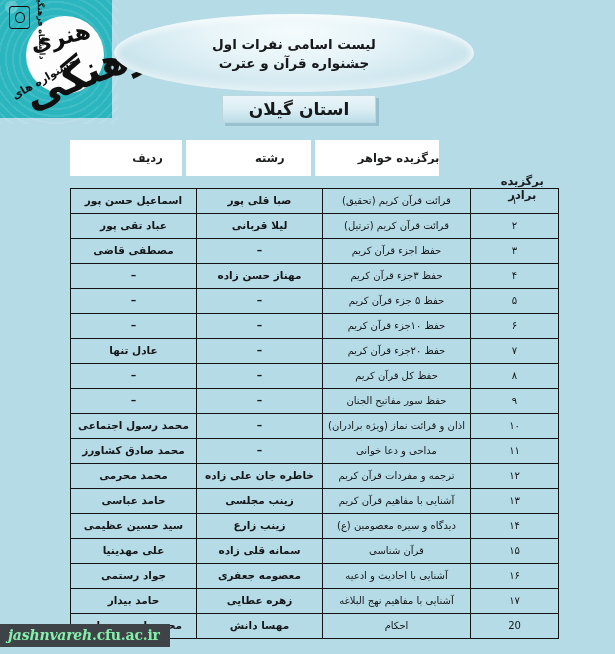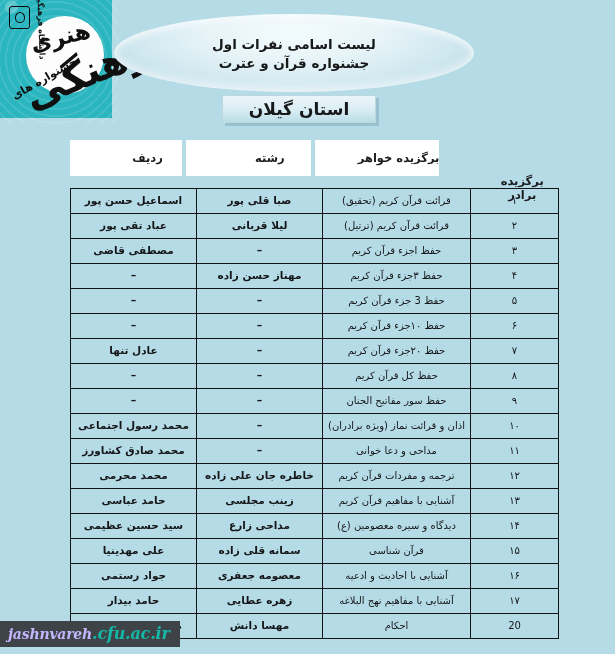--- a/index.html
+++ b/index.html
@@ -199,33 +199,32 @@
     position: absolute;
     left: 0;
     bottom: 7px;
     background: #3e4347;
     padding: 3px 10px 4px 8px;
     display: inline-flex;
     align-items: baseline;
     direction: ltr;
   }
   .footer-bar .fb1 {
-    color: #c4b5fd;
+    color: #86efac;
     font-family: "DejaVu Serif", serif;
     font-style: italic;
     font-weight: 700;
     font-size: 14px;
     letter-spacing: -.2px;
   }
   .footer-bar .fb2 {
-    color: #14b8a6;
+    color: #86efac;
     font-family: "DejaVu Serif", serif;
-    font-style: italic;
-    font-weight: 700;
-    font-size: 16px;
+    font-weight: 700;
+    font-size: 14px;
     letter-spacing: -.2px;
   }
 </style>
 </head>
 <body>
 
 <div class="logo-wrap">
   <div class="logo-bg"></div>
   <div class="logo-circle"></div>
   <div class="logo-script">
@@ -288,21 +287,21 @@
         <td class="cell-name">مصطفی قاضی</td>
       </tr>
       <tr>
         <td class="cell-index">۴</td>
         <td class="cell-field">حفظ ۳جزء قرآن کریم</td>
         <td class="cell-name">مهناز حسن زاده</td>
         <td class="cell-name dash">–</td>
       </tr>
       <tr>
         <td class="cell-index">۵</td>
-        <td class="cell-field">حفظ 3 جزء قرآن کریم</td>
+        <td class="cell-field">حفظ ۵ جزء قرآن کریم</td>
         <td class="cell-name dash">–</td>
         <td class="cell-name dash">–</td>
       </tr>
       <tr>
         <td class="cell-index">۶</td>
         <td class="cell-field">حفظ ۱۰جزء قرآن کریم</td>
         <td class="cell-name dash">–</td>
         <td class="cell-name dash">–</td>
       </tr>
       <tr>
@@ -343,21 +342,21 @@
       </tr>
       <tr>
         <td class="cell-index">۱۳</td>
         <td class="cell-field">آشنایی با مفاهیم قرآن کریم</td>
         <td class="cell-name">زینب مجلسی</td>
         <td class="cell-name">حامد عباسی</td>
       </tr>
       <tr>
         <td class="cell-index">۱۴</td>
         <td class="cell-field">دیدگاه و سیره معصومین (ع)</td>
-        <td class="cell-name">مداحی زارع</td>
+        <td class="cell-name">زینب زارع</td>
         <td class="cell-name">سید حسین عظیمی</td>
       </tr>
       <tr>
         <td class="cell-index">۱۵</td>
         <td class="cell-field">قرآن شناسی</td>
         <td class="cell-name">سمانه قلی زاده</td>
         <td class="cell-name">علی مهدینیا</td>
       </tr>
       <tr>
         <td class="cell-index">۱۶</td>

